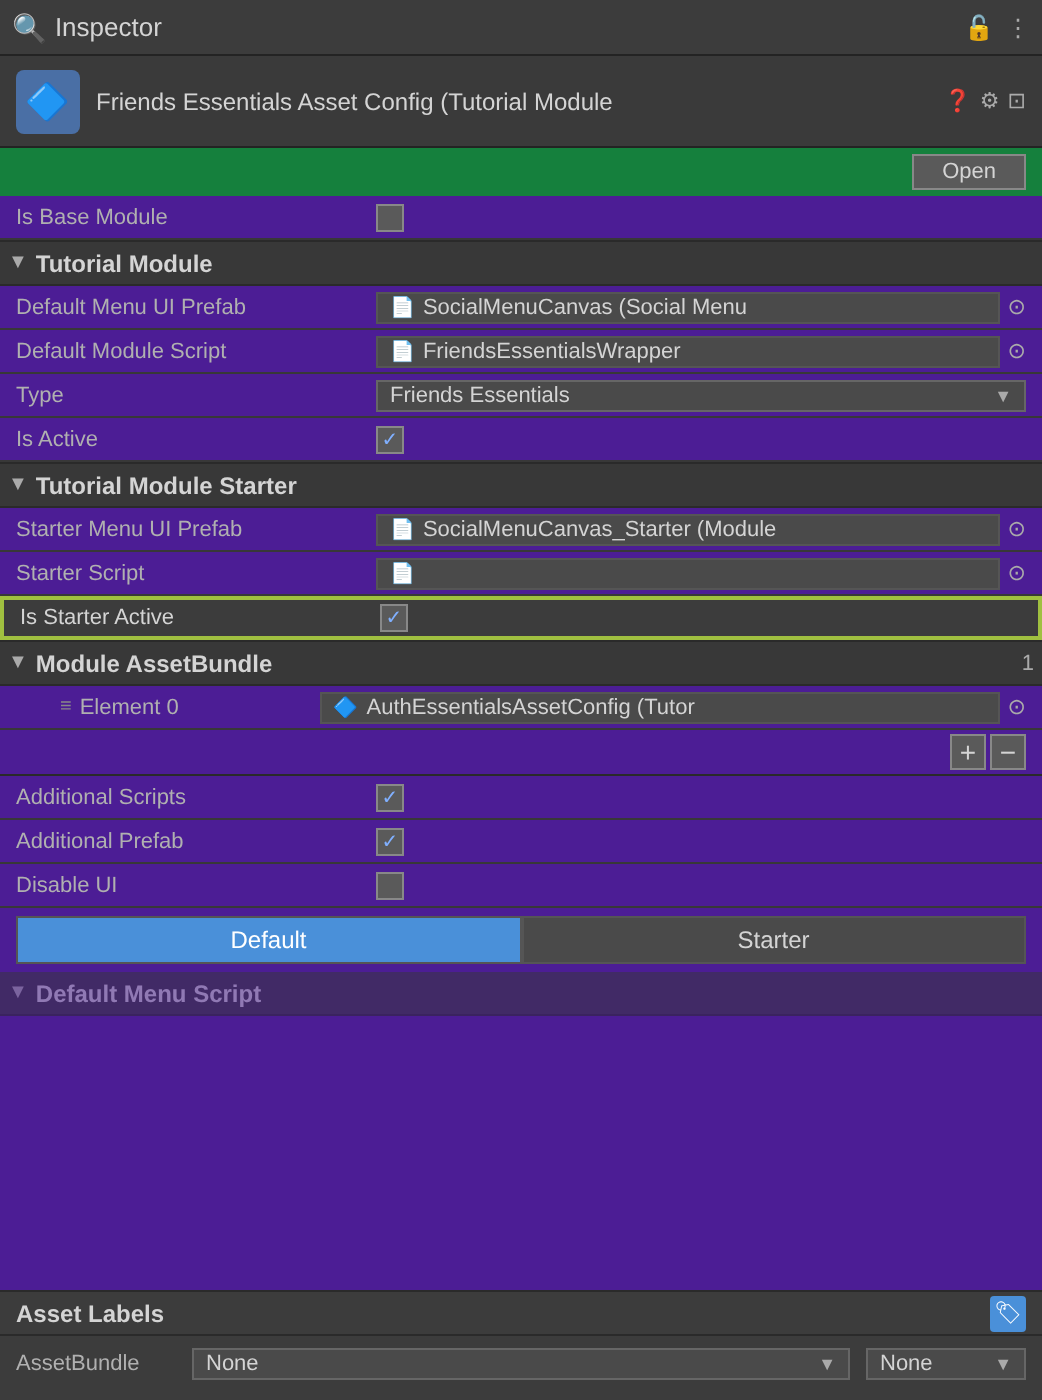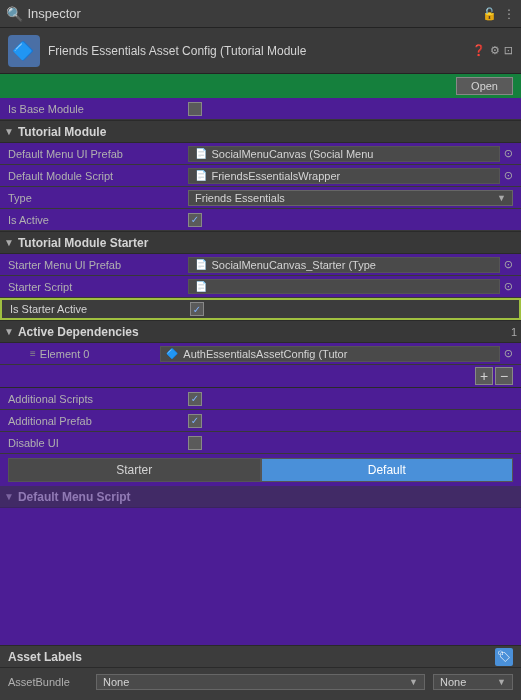--- a/index.html
+++ b/index.html
@@ -419,21 +419,21 @@
   <div class="section-header">
     <span class="section-triangle">▼</span>
     <span class="section-title">Tutorial Module Starter</span>
   </div>
 
   <div class="prop-row">
     <span class="prop-label">Starter Menu UI Prefab</span>
     <div class="prop-value">
       <div class="obj-ref">
         <span class="obj-ref-icon">📄</span>
-        <span>SocialMenuCanvas_Starter (Type</span>
+        <span>SocialMenuCanvas_Starter (Module</span>
       </div>
       <span style="color:#aaa; cursor:pointer;">⊙</span>
     </div>
   </div>
 
   <div class="prop-row">
     <span class="prop-label">Starter Script</span>
     <div class="prop-value">
       <div class="obj-ref">
         <span class="obj-ref-icon">📄</span>
@@ -446,21 +446,21 @@
     <span class="prop-label" style="color:#d4d4d4; font-weight:normal;">Is Starter Active</span>
     <div class="prop-value">
       <div class="cb checked"></div>
     </div>
   </div>
 
   <div class="separator-line"></div>
 
   <div class="section-header">
     <span class="section-triangle">▼</span>
-    <span class="section-title">Active Dependencies</span>
+    <span class="section-title">Module AssetBundle</span>
     <span class="section-count">1</span>
   </div>
 
   <div class="element-row">
     <span class="element-handle">≡</span>
     <span class="prop-label" style="flex:0 0 120px;">Element 0</span>
     <div class="prop-value">
       <div class="obj-ref">
         <span class="obj-ref-icon">🔷</span>
         <span>AuthEssentialsAssetConfig (Tutor</span>
@@ -491,22 +491,22 @@
   </div>
 
   <div class="prop-row">
     <span class="prop-label">Disable UI</span>
     <div class="prop-value">
       <div class="cb"></div>
     </div>
   </div>
 
   <div class="tab-row">
+    <button class="tab-btn active">Default</button>
     <button class="tab-btn inactive">Starter</button>
-    <button class="tab-btn active">Default</button>
   </div>
 
   <div class="section-header" style="opacity:0.5;">
     <span class="section-triangle">▼</span>
     <span class="section-title">Default Menu Script</span>
   </div>
 
 </div>
 
 <div class="bottom-section">

